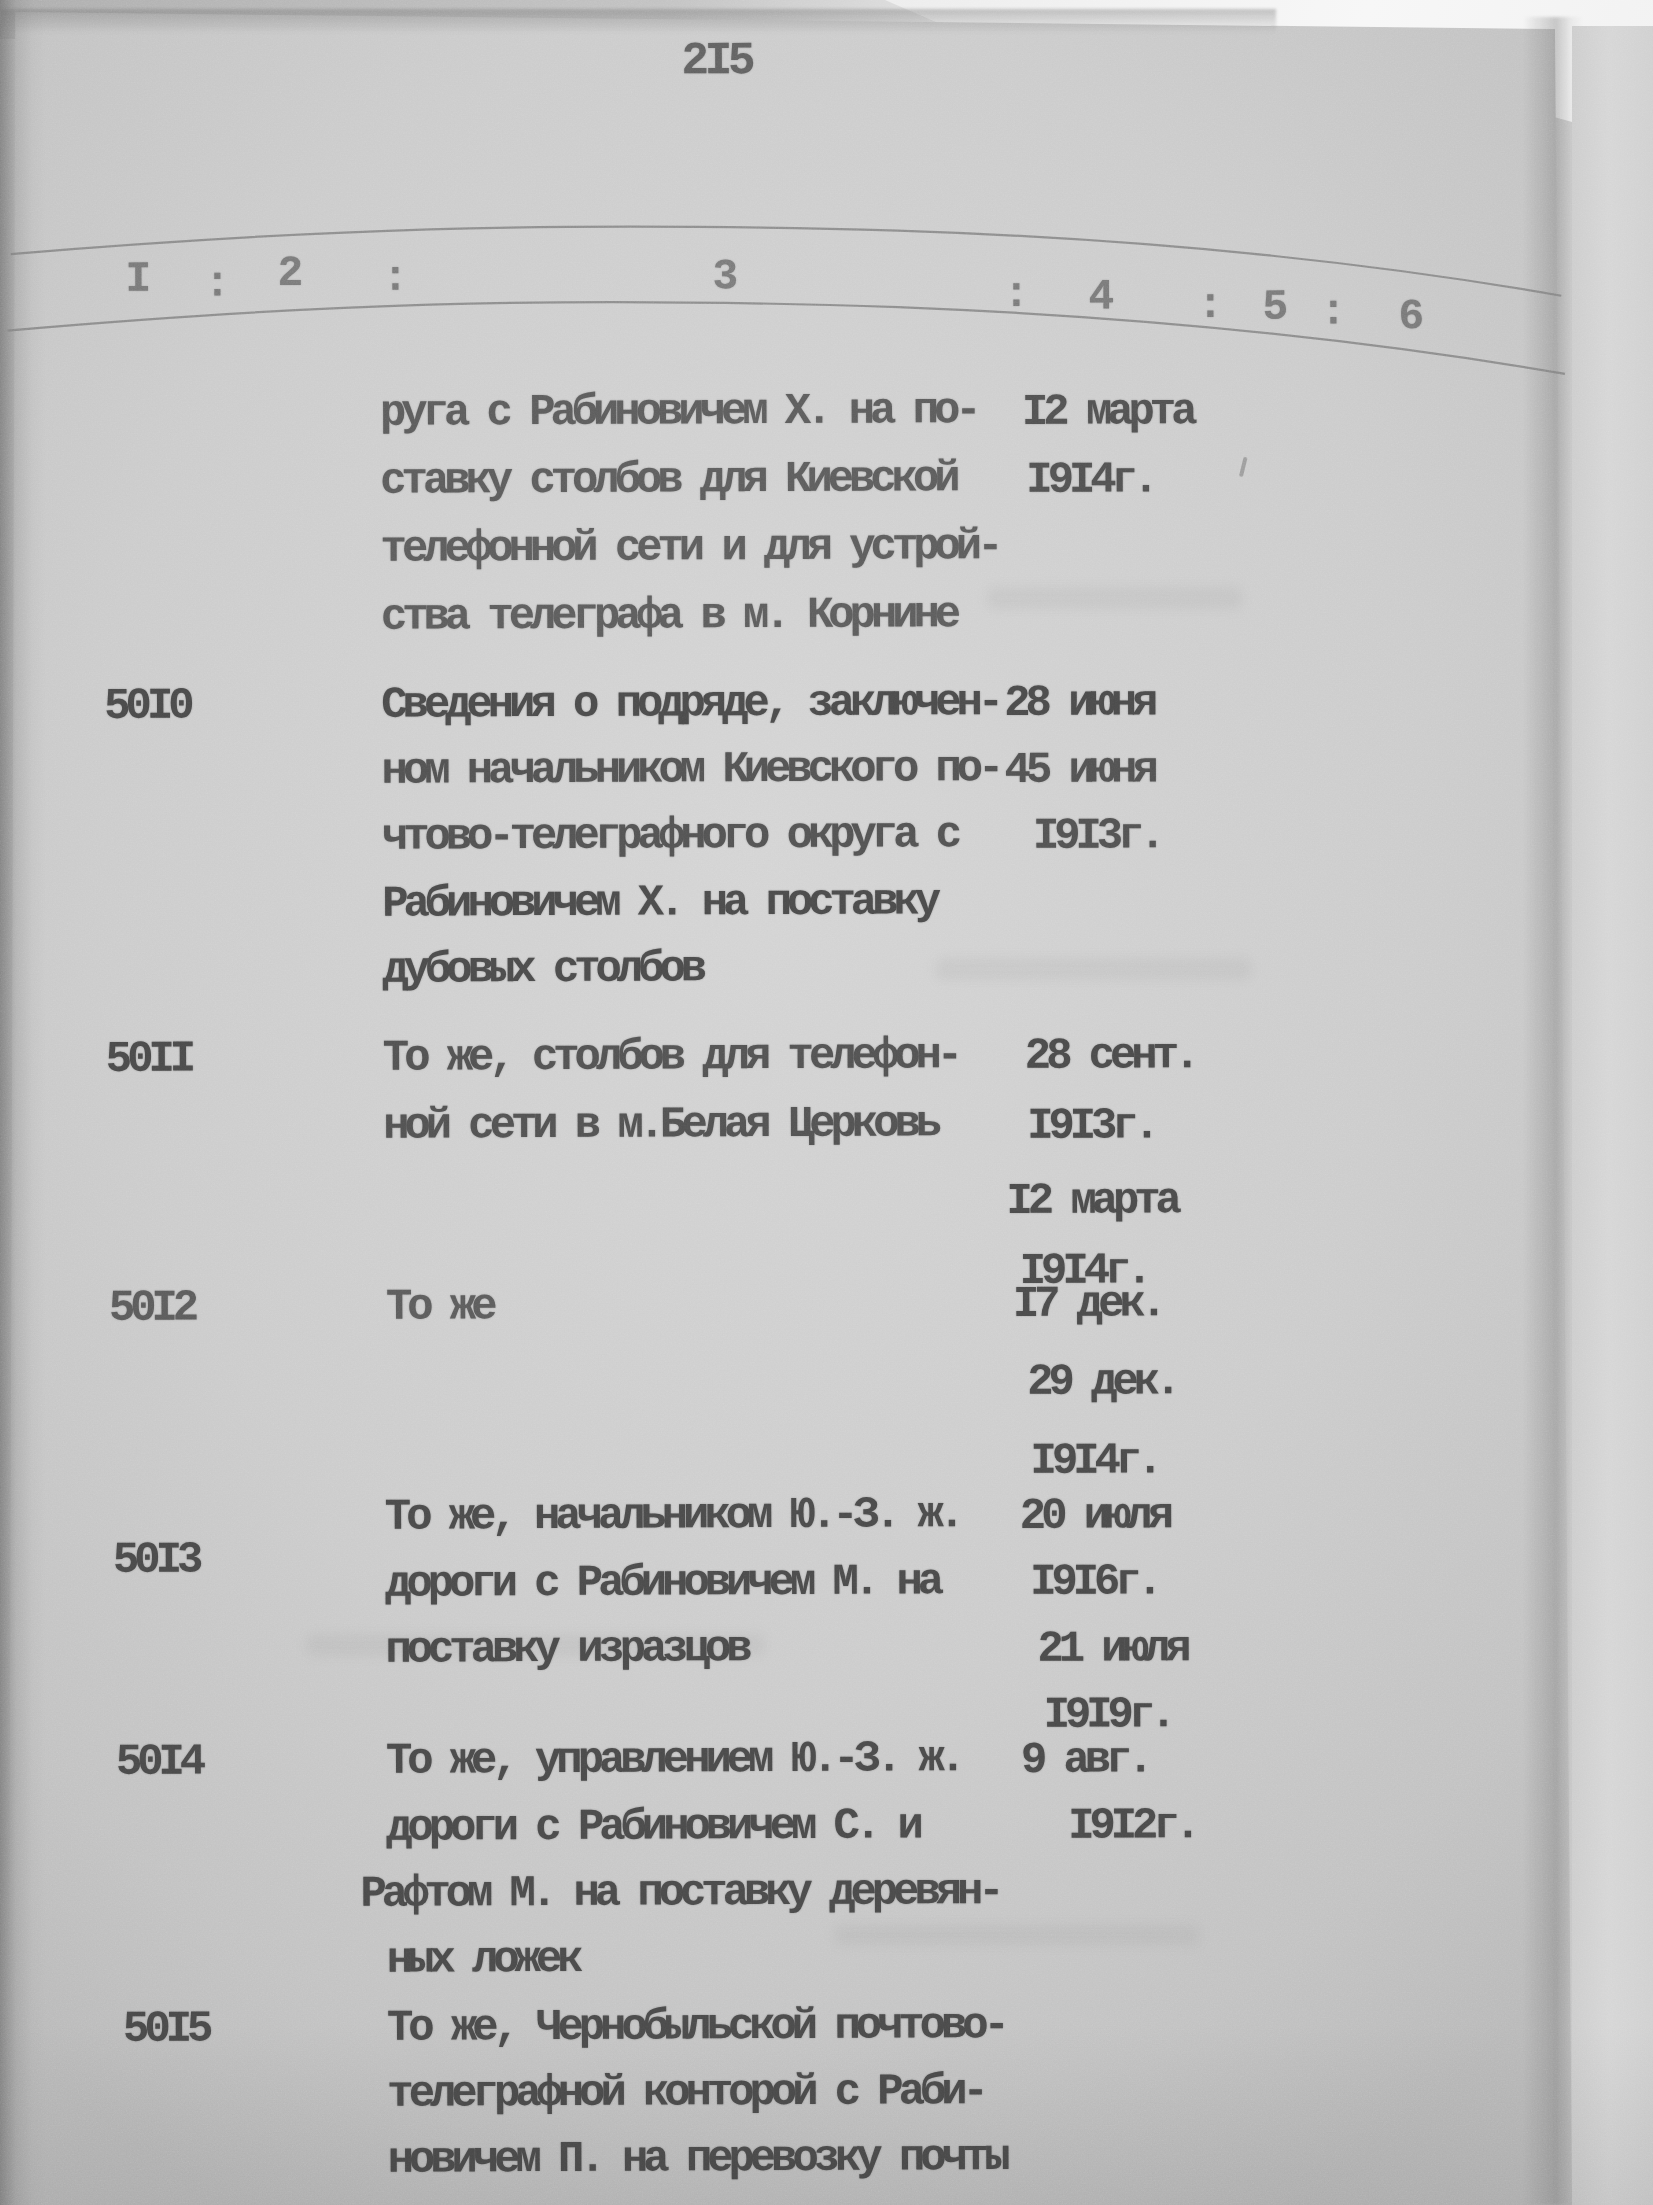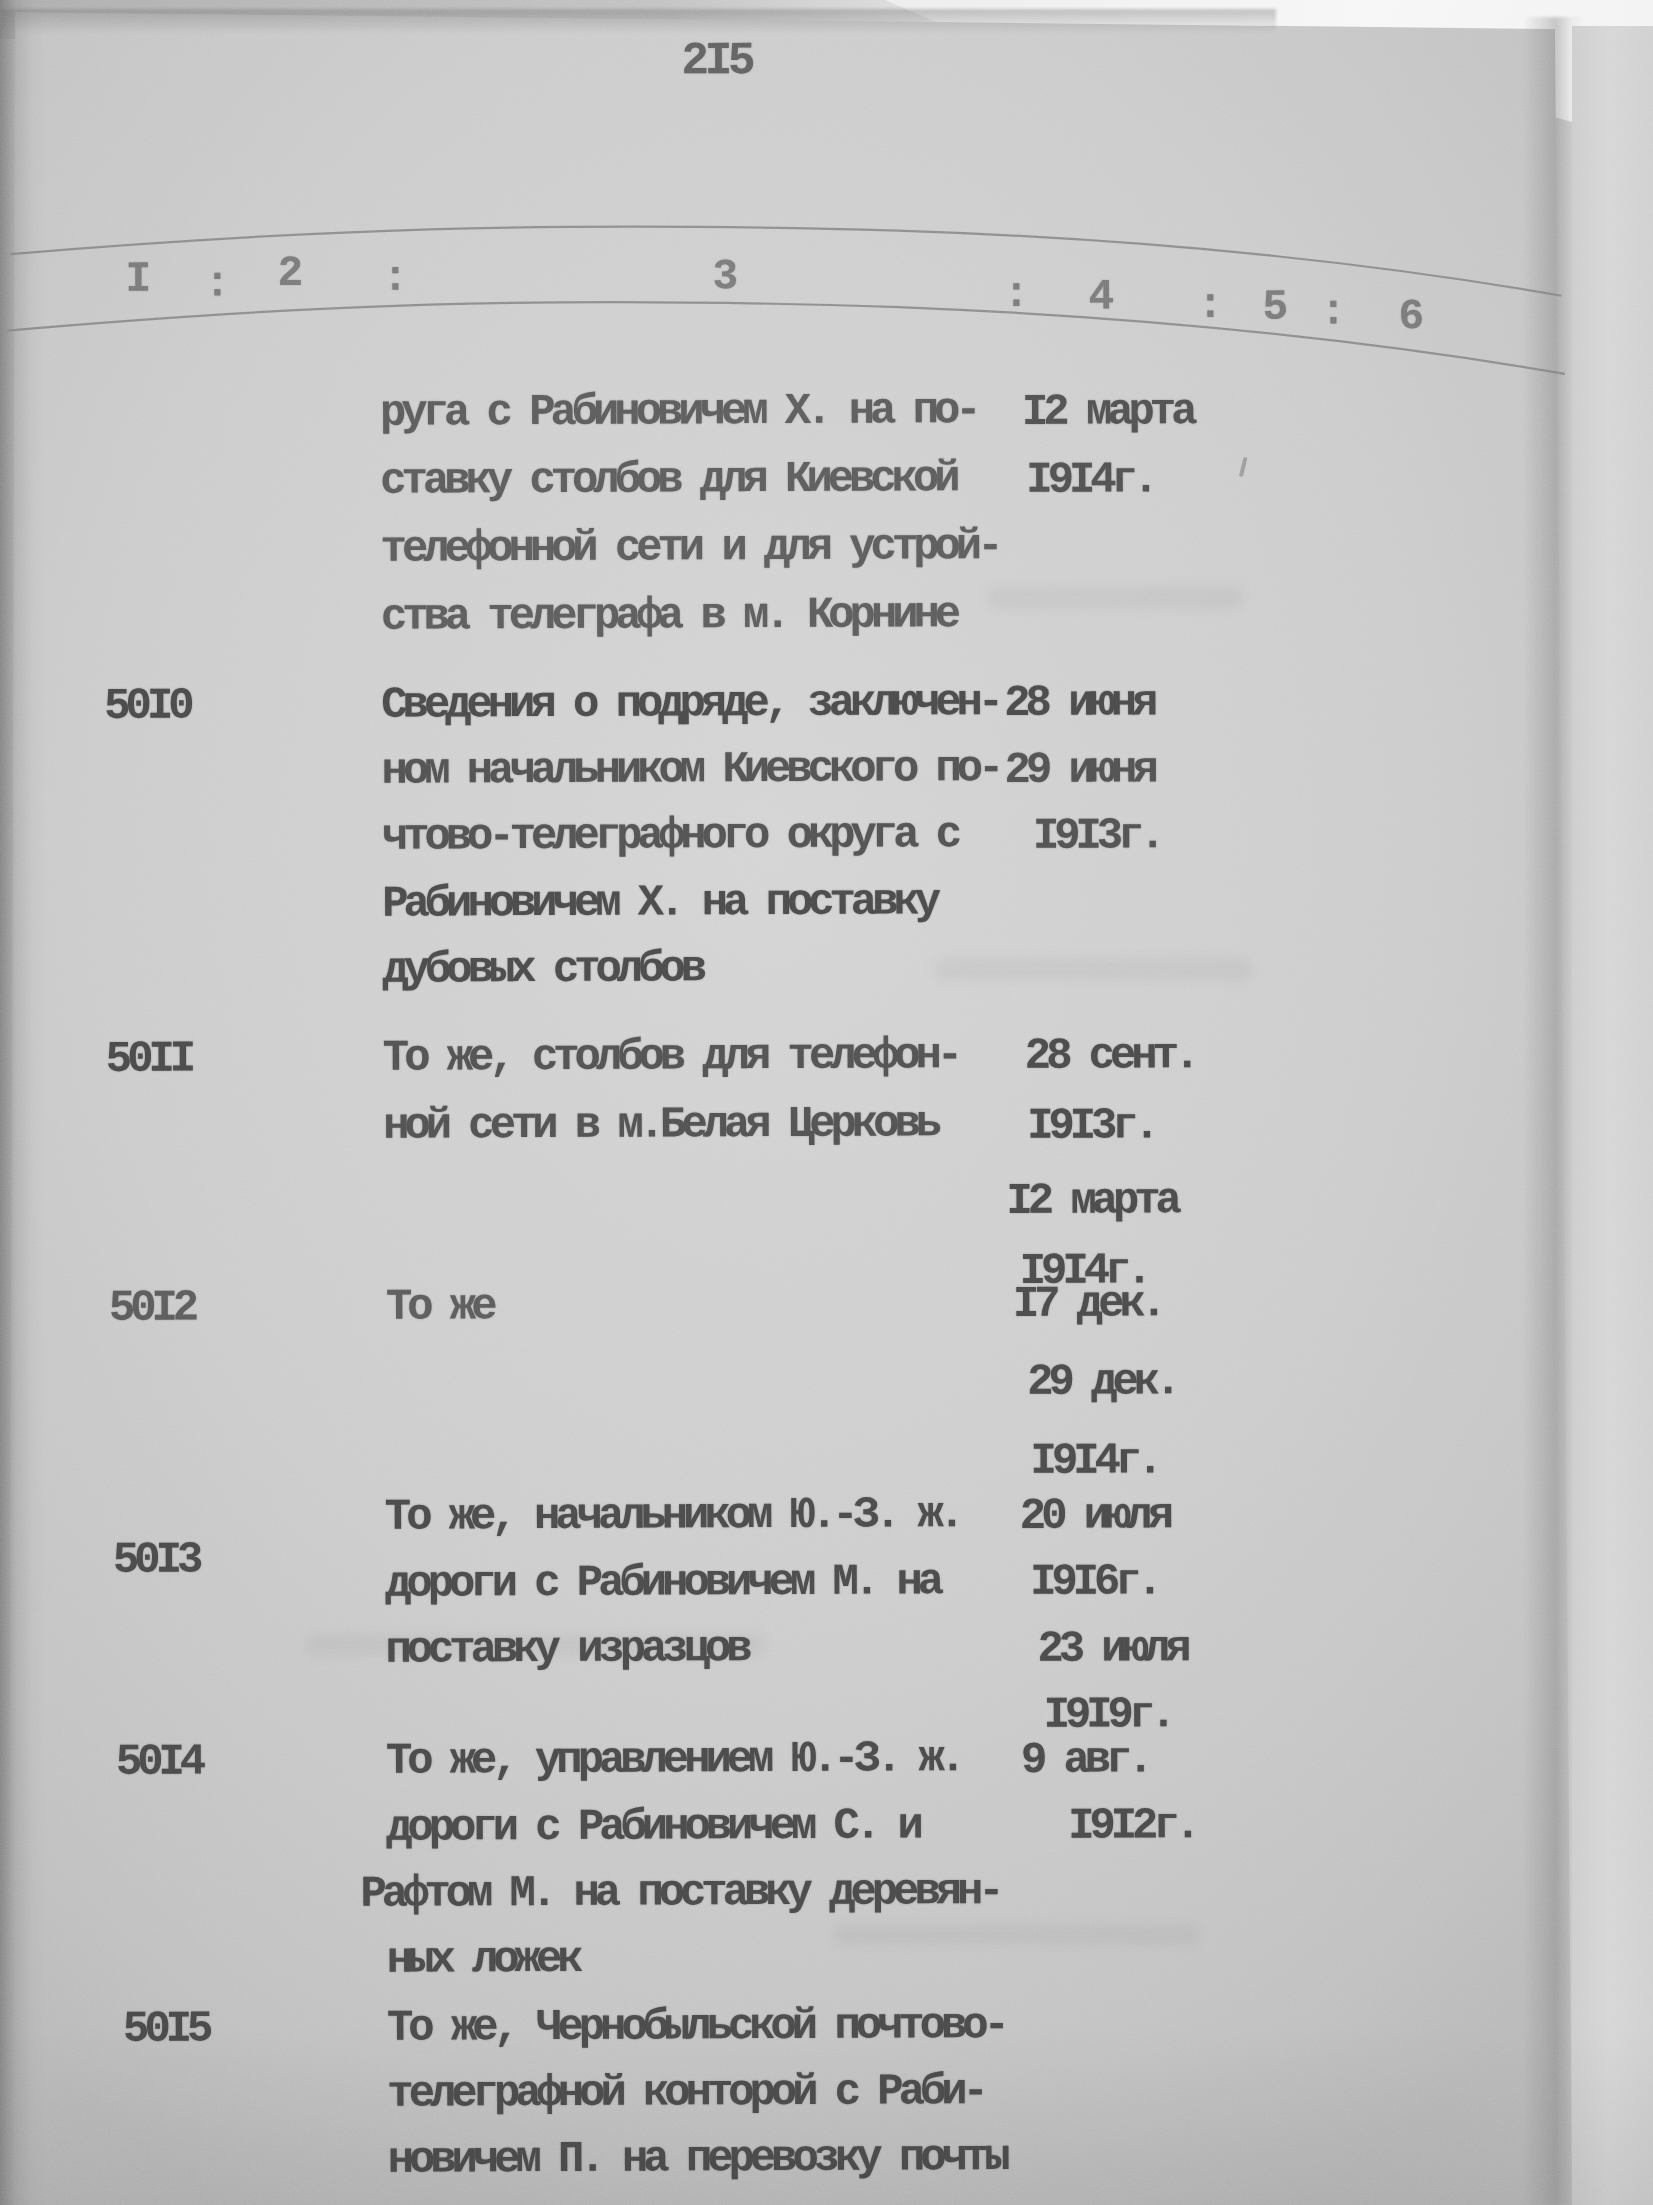--- a/index.html
+++ b/index.html
@@ -102,21 +102,21 @@
     </div>
 
     <div>
       <div class="tw ink-a" style="left:106px;top:681px">50I0</div>
       <div class="tw ink-a" style="left:383px;top:681px">Сведения о подряде, заключен-</div>
       <div class="tw ink-c" style="left:383px;top:747px">ном начальником Киевского по-</div>
       <div class="tw ink-c" style="left:383px;top:813px">чтово-телеграфного округа с</div>
       <div class="tw ink-a" style="left:383px;top:880px">Рабиновичем Х. на поставку</div>
       <div class="tw ink-a" style="left:383px;top:946px">дубовых столбов</div>
       <div class="tw ink-a" style="left:1006px;top:682px">28 июня</div>
-      <div class="tw ink-c" style="left:1006px;top:749px">29 июня</div>
+      <div class="tw ink-c" style="left:1006px;top:749px">45 июня</div>
       <div class="tw ink-c" style="left:1034px;top:815px">I9I3г.</div>
     </div>
 
     <div>
       <div class="tw ink-a" style="left:106px;top:1034px">50II</div>
       <div class="tw ink-c" style="left:383px;top:1034px">То же, столбов для телефон-</div>
       <div class="tw ink-c" style="left:383px;top:1102px">ной сети в м.Белая Церковь</div>
       <div class="tw ink-a" style="left:1025px;top:1035px">28 сент.</div>
       <div class="tw ink-a" style="left:1027px;top:1105px">I9I3г.</div>
       <div class="tw ink-a" style="left:1006px;top:1180px">I2 марта</div>
@@ -131,21 +131,21 @@
       <div class="tw ink-a" style="left:1029px;top:1440px">I9I4г.</div>
     </div>
 
     <div>
       <div class="tw ink-a" style="left:111px;top:1535px">50I3</div>
       <div class="tw ink-a" style="left:383px;top:1493px">То же, начальником Ю.-З. ж.</div>
       <div class="tw ink-a" style="left:383px;top:1560px">дороги с Рабиновичем М. на</div>
       <div class="tw ink-a" style="left:383px;top:1626px">поставку изразцов</div>
       <div class="tw ink-a" style="left:1018px;top:1495px">20 июля</div>
       <div class="tw ink-a" style="left:1028px;top:1561px">I9I6г.</div>
-      <div class="tw ink-a" style="left:1035px;top:1628px">23 июля</div>
+      <div class="tw ink-a" style="left:1035px;top:1628px">21 июля</div>
       <div class="tw ink-a" style="left:1041px;top:1694px">I9I9г.</div>
     </div>
 
     <div>
       <div class="tw ink-a" style="left:113px;top:1737px">50I4</div>
       <div class="tw ink-a" style="left:383px;top:1737px">То же, управлением Ю.-З. ж.</div>
       <div class="tw ink-a" style="left:383px;top:1804px">дороги с Рабиновичем С. и</div>
       <div class="tw ink-a" style="left:357px;top:1870px">Рафтом М. на поставку деревян-</div>
       <div class="tw ink-a" style="left:383px;top:1936px">ных ложек</div>
       <div class="tw ink-a" style="left:1018px;top:1739px">9 авг.</div>

